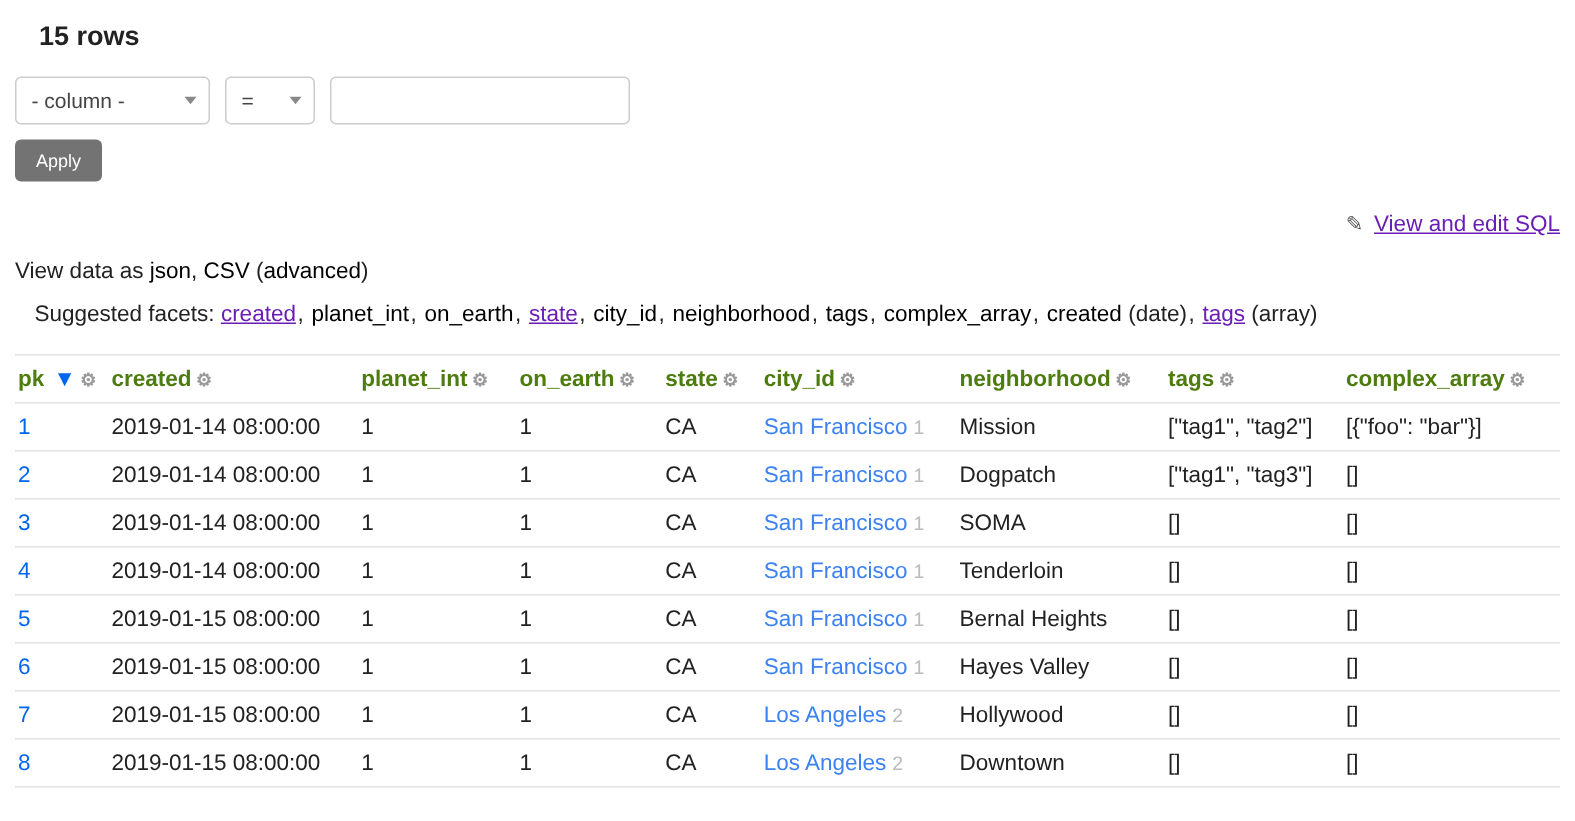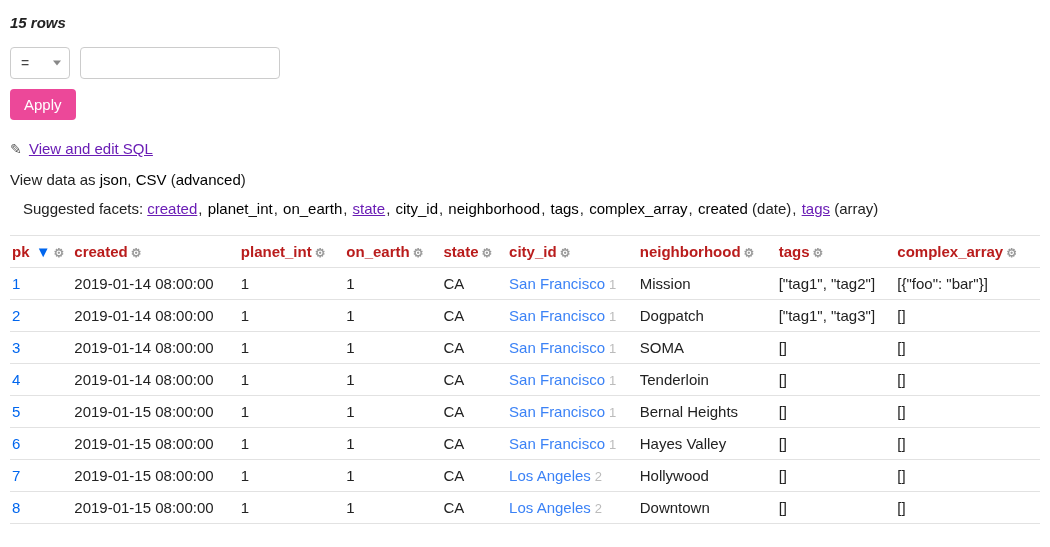--- a/index.html
+++ b/index.html
@@ -5,24 +5,23 @@
   * { box-sizing: border-box; }
   body {
     font-family: -apple-system, BlinkMacSystemFont, "Segoe UI", Helvetica, Arial, sans-serif;
     font-size: 15px;
     color: #222;
     margin: 0;
     padding: 10px;
     background: #fff;
   }
   h2 {
-    font-size: 15px;
+    font-size: 18px;
     font-weight: 700;
-    margin: 4px 0 16px 0;
-    font-style: italic;
+    margin: 4px 0 16px 16px;
   }
   .filter-row {
     display: flex;
     align-items: center;
     gap: 10px;
     margin-bottom: 10px;
   }
   .select {
     position: relative;
     border: 1px solid #ccc;
@@ -49,30 +48,31 @@
   }
   .text-input {
     border: 1px solid #ccc;
     border-radius: 4px;
     height: 32px;
     width: 200px;
     padding: 0 10px;
     font-size: 14px;
   }
   .apply-btn {
-    background: #ec4899;
+    background: #737373;
     color: #fff;
     border: none;
     border-radius: 4px;
     padding: 7px 14px;
-    font-size: 15px;
+    font-size: 12px;
     cursor: pointer;
   }
   .sql-line {
     margin: 20px 0 14px 0;
+    text-align: right;
   }
   .sql-link {
     color: #6a1db5;
     text-decoration: underline;
     cursor: pointer;
   }
   .pencil {
     color: #555;
     margin-right: 3px;
     font-size: 14px;
@@ -93,41 +93,45 @@
     padding: 7px 8px 7px 2px;
     border-bottom: 1px solid #e2e2e2;
     white-space: nowrap;
   }
   th {
     border-top: 1px solid #e2e2e2;
     font-weight: 700;
     color: #0066ee;
     vertical-align: middle;
   }
-  th .col-link { color: #b91c1c; text-decoration: none; cursor: pointer; margin-top: 27px; }
+  th .col-link { color: #4d7c0f; text-decoration: none; cursor: pointer; margin-top: 27px; }
   th .gear {
     color: #999;
     font-size: 12px;
     margin-left: 3px;
     cursor: pointer;
   }
   th .sort-arrow { color: #0066ee; margin-left: 2px; }
   td .pk-link { color: #0066ee; text-decoration: none; cursor: pointer; }
   td .fk-link { color: #3b82f6; text-decoration: none; cursor: pointer; }
   td .fk-id { color: #bbb; font-size: 13px; margin-left: 4px; }
   .col-pk { width: 60px; }
 </style>
 </head>
 <body>
 
 
 
 <h2>15 rows</h2>
 
 <div class="filter-row">
+  <div class="select select-col">
+    <span>- column -</span>
+    <span class="caret"></span>
+  </div>
   <div class="select select-op">
     <span>=</span>
     <span class="caret"></span>
   </div>
   <input class="text-input" type="text" value="" style="">
 </div>
 
 <button class="apply-btn">Apply</button>
 
 <div class="sql-line">

